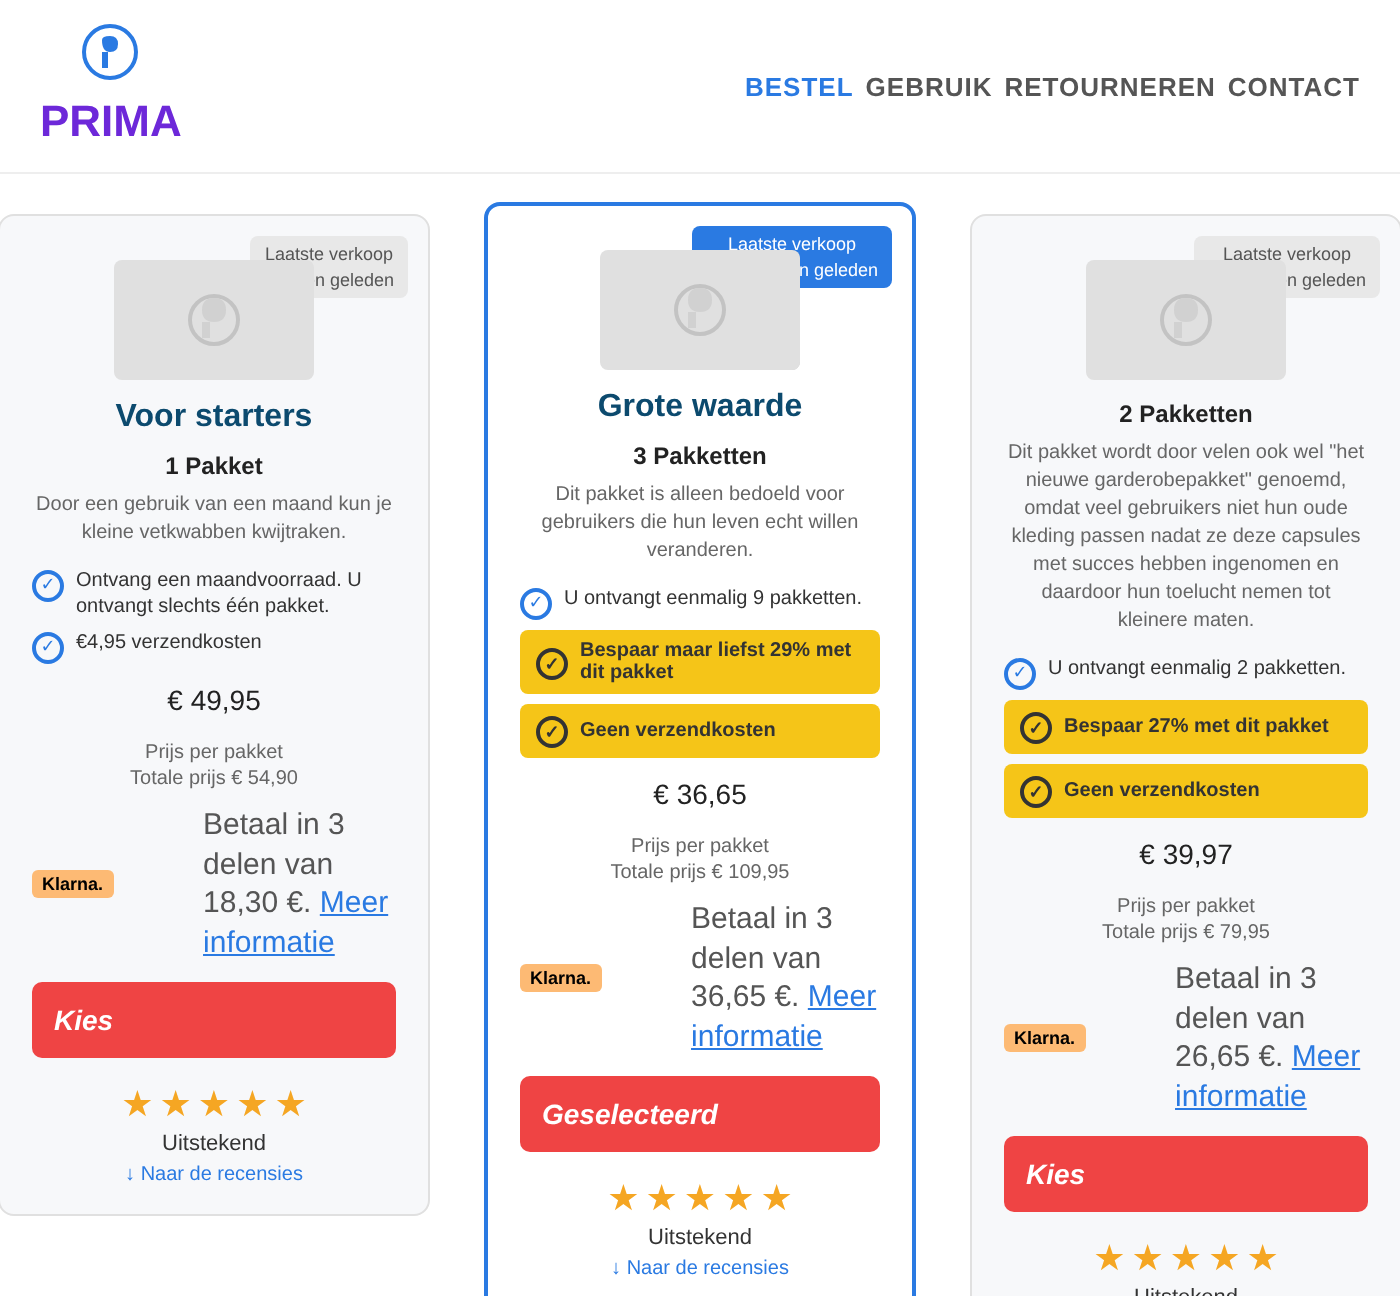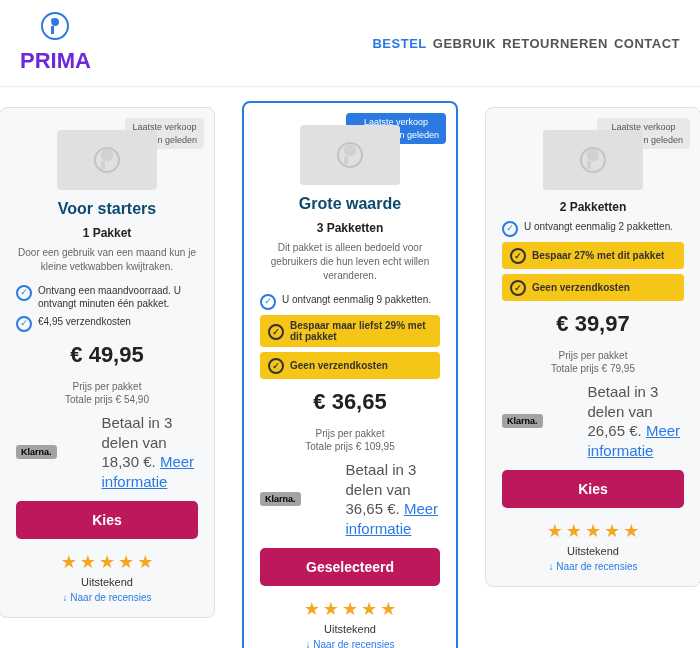--- a/index.html
+++ b/index.html
@@ -198,22 +198,22 @@
       border-color: #333;
       color: #333;
     }
 
     
     .price-section {
       text-align: center;
       margin: 10px 0 4px 0;
     }
     .price-main {
-      font-size: 22px;
-      font-weight: bold;
+      font-size: 14px;
+      font-weight: normal;
       color: #222;
     }
     .price-sub {
       font-size: 10px;
       color: #666;
       margin-top: 13px;
     }
     .price-total {
       font-size: 10px;
       color: #666;
@@ -221,21 +221,21 @@
     }
 
     
     .klarna-row {
       display: flex;
       align-items: center;
       gap: 6px;
       margin: 8px 0 10px 0;
     }
     .klarna-badge {
-      background: #a3a3a3;
+      background: #fdba74;
       border-radius: 3px;
       padding: 2px 5px;
       font-size: 9px;
       font-weight: bold;
       color: #000;
       flex-shrink: 0;
     }
     .klarna-text {
       font-size: 15px;
       color: #555;
@@ -244,30 +244,31 @@
     }
     .klarna-text a {
       color: #2a7ae2;
       text-decoration: underline;
     }
 
     
     .btn-select {
       display: block;
       width: 100%;
-      background: #be185d;
+      background: #ef4444;
       color: #fff;
       border: none;
       border-radius: 5px;
       padding: 11px;
       font-size: 14px;
       font-weight: bold;
       cursor: pointer;
-      text-align: center;
+      text-align: left;
       margin-bottom: 12px;
+      font-style: italic;
     }
 
     
     .stars-row {
       display: flex;
       justify-content: center;
       gap: 3px;
       margin-bottom: 3px;
     }
     .star {
@@ -327,21 +328,21 @@
               <rect x="14" y="18" width="4" height="8" fill="#bbb"></rect>
             </svg>
         </div>
       </div>
       <div class="card-title">Voor starters</div>
       <div class="pack-count">1 Pakket</div>
       <div class="pack-desc">Door een gebruik van een maand kun je kleine vetkwabben kwijtraken.</div>
       <ul class="feature-list">
         <li class="feature-item">
           <span class="check-icon">✓</span>
-          <span>Ontvang een maandvoorraad. U ontvangt minuten één pakket.</span>
+          <span>Ontvang een maandvoorraad. U ontvangt slechts één pakket.</span>
         </li>
         <li class="feature-item">
           <span class="check-icon">✓</span>
           <span>€4,95 verzendkosten</span>
         </li>
       </ul>
       <div class="price-section">
         <div class="price-main">€ 49,95</div>
         <div class="price-sub">Prijs per pakket</div>
         <div class="price-total">Totale prijs € 54,90</div>
@@ -436,20 +437,21 @@
       <div class="product-img">
         <div class="product-img-box">
           <svg width="40" height="35" viewBox="0 0 40 35">
               <circle cx="20" cy="17" r="12" stroke="#999" stroke-width="2" fill="none"></circle>
               <path d="M14 12 Q14 18 20 18 Q26 18 26 12 Q26 6 20 6 Q14 6 14 12Z" fill="#bbb"></path>
               <rect x="14" y="18" width="4" height="8" fill="#bbb"></rect>
             </svg>
         </div>
       </div>
       <div class="pack-count">2 Pakketten</div>
+      <div class="pack-desc">Dit pakket wordt door velen ook wel "het nieuwe garderobepakket" genoemd, omdat veel gebruikers niet hun oude kleding passen nadat ze deze capsules met succes hebben ingenomen en daardoor hun toelucht nemen tot kleinere maten.</div>
       <ul class="feature-list">
         <li class="feature-item">
           <span class="check-icon">✓</span>
           <span>U ontvangt eenmalig 2 pakketten.</span>
         </li>
         <li class="highlight-badge">
           <span class="check-icon">✓</span>
           <span>Bespaar 27% met dit pakket</span>
         </li>
         <li class="highlight-badge">

